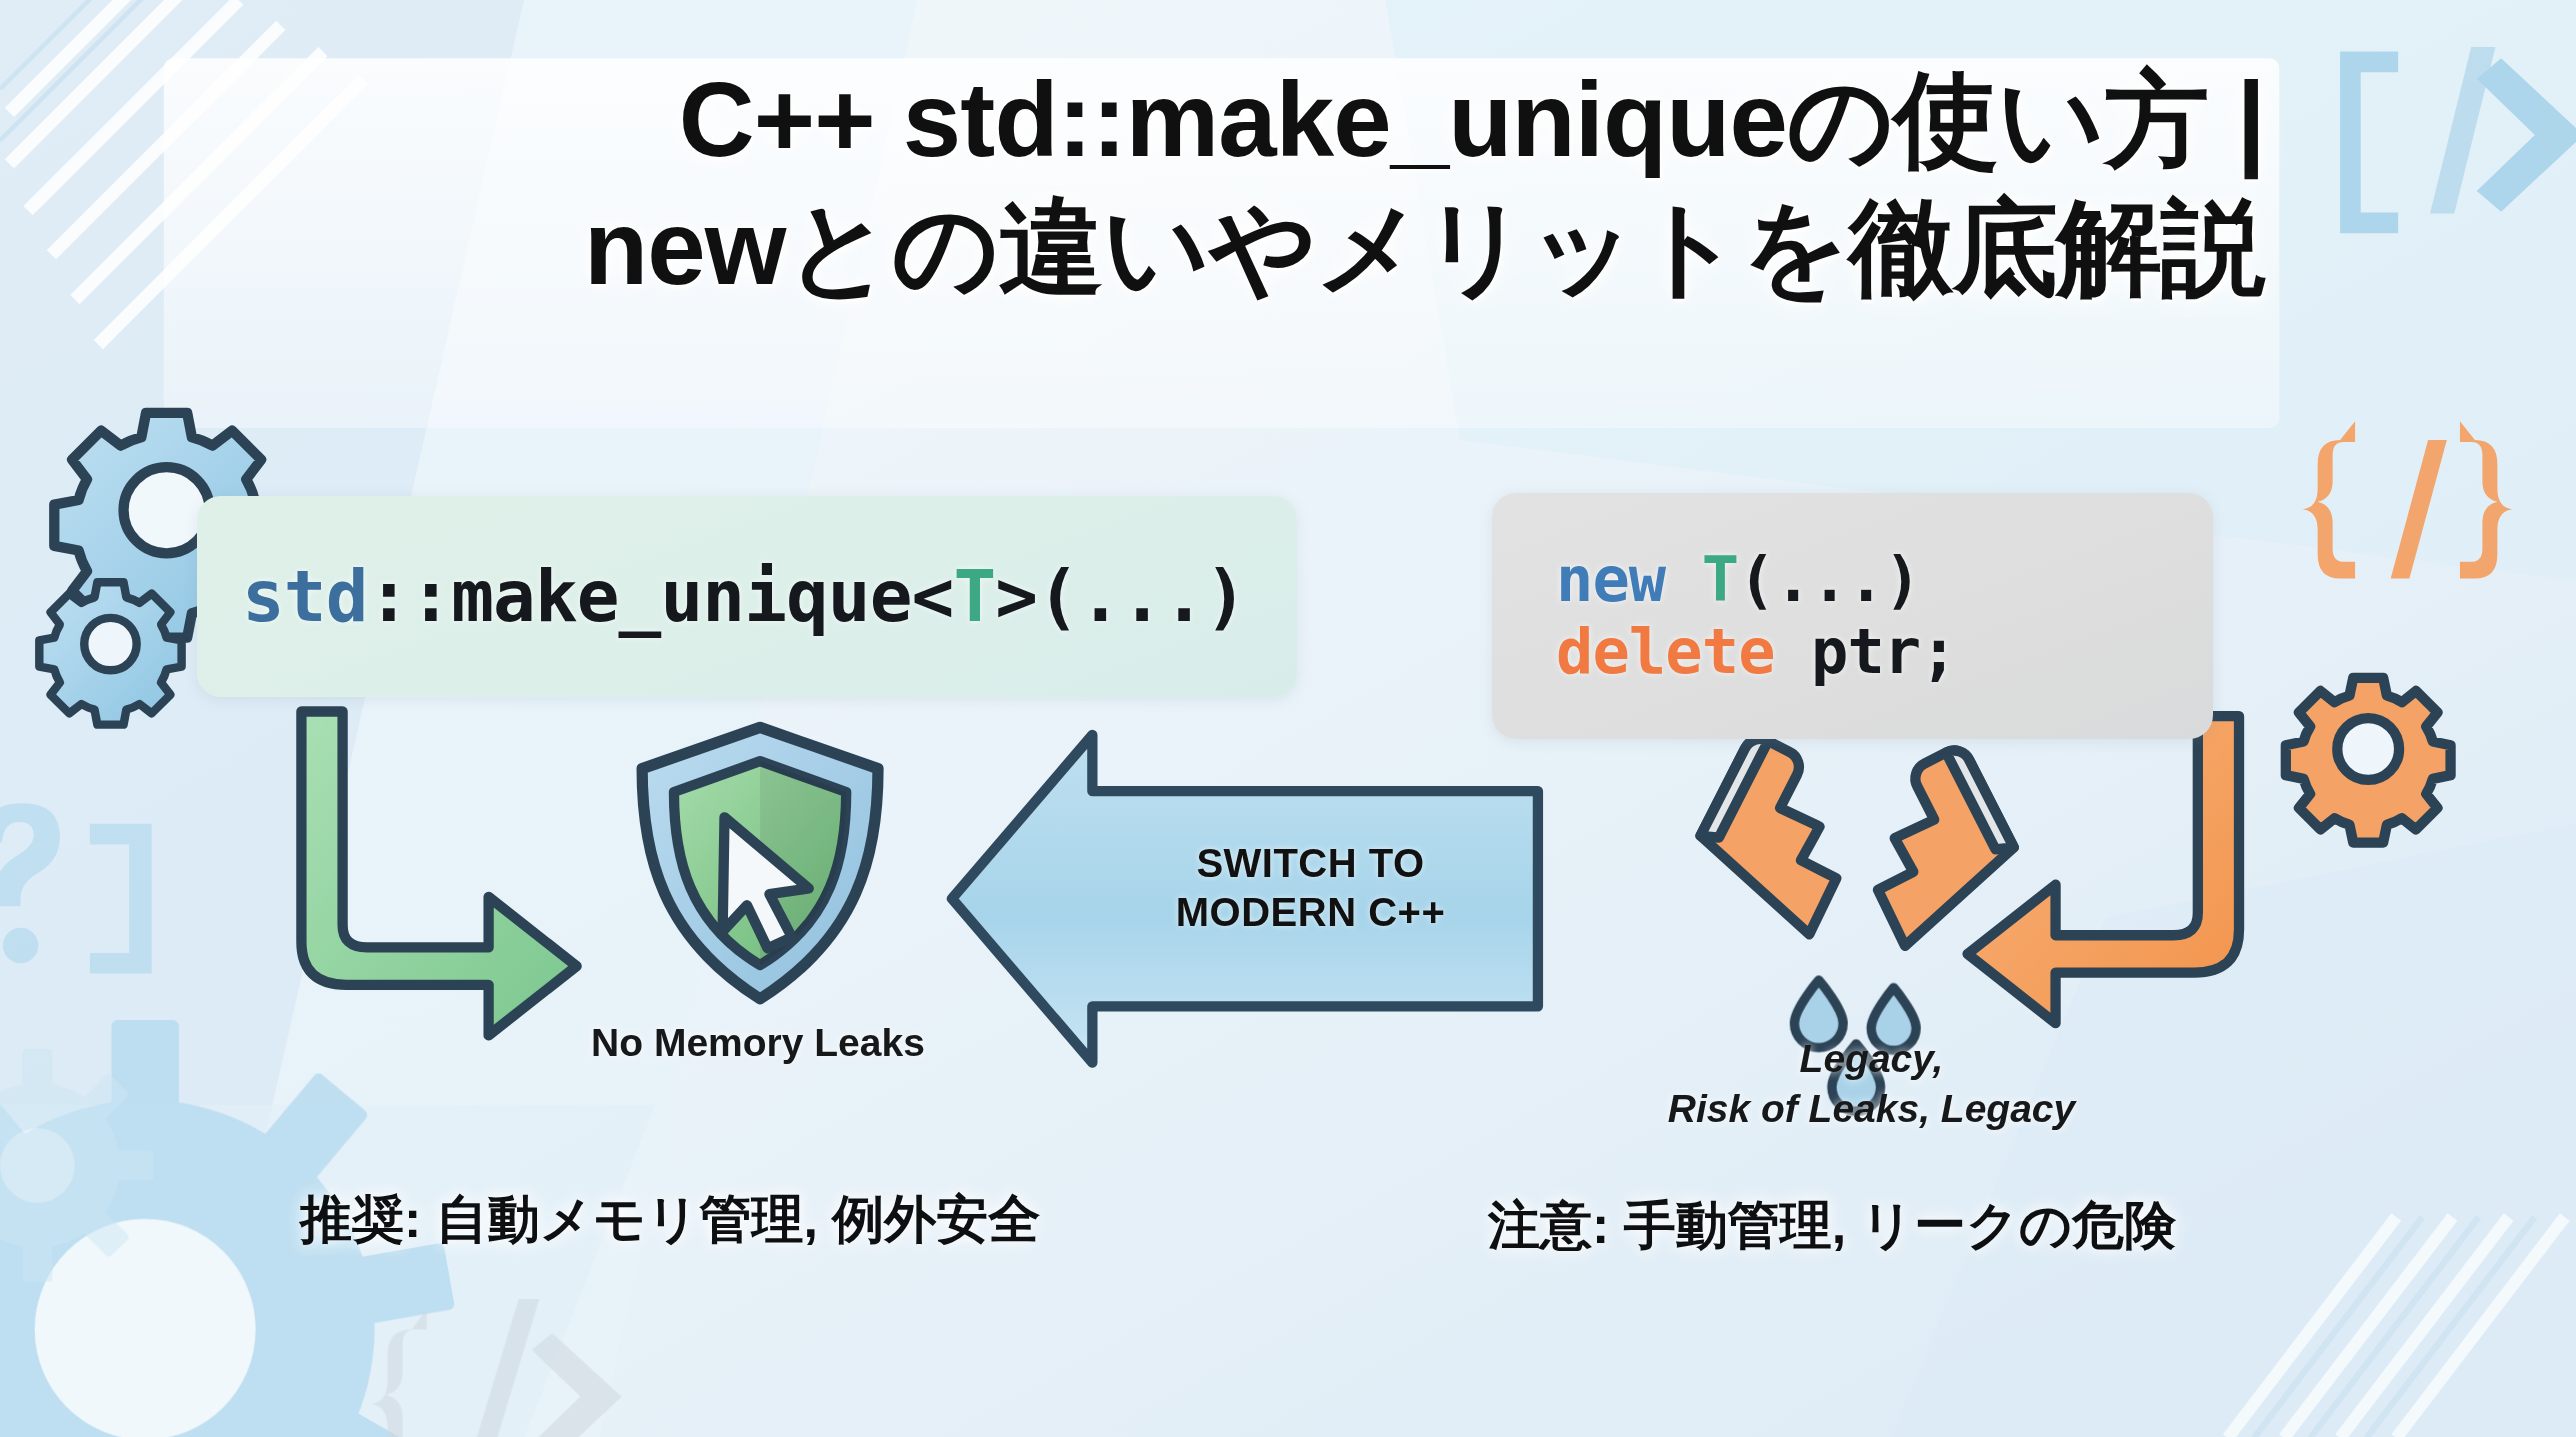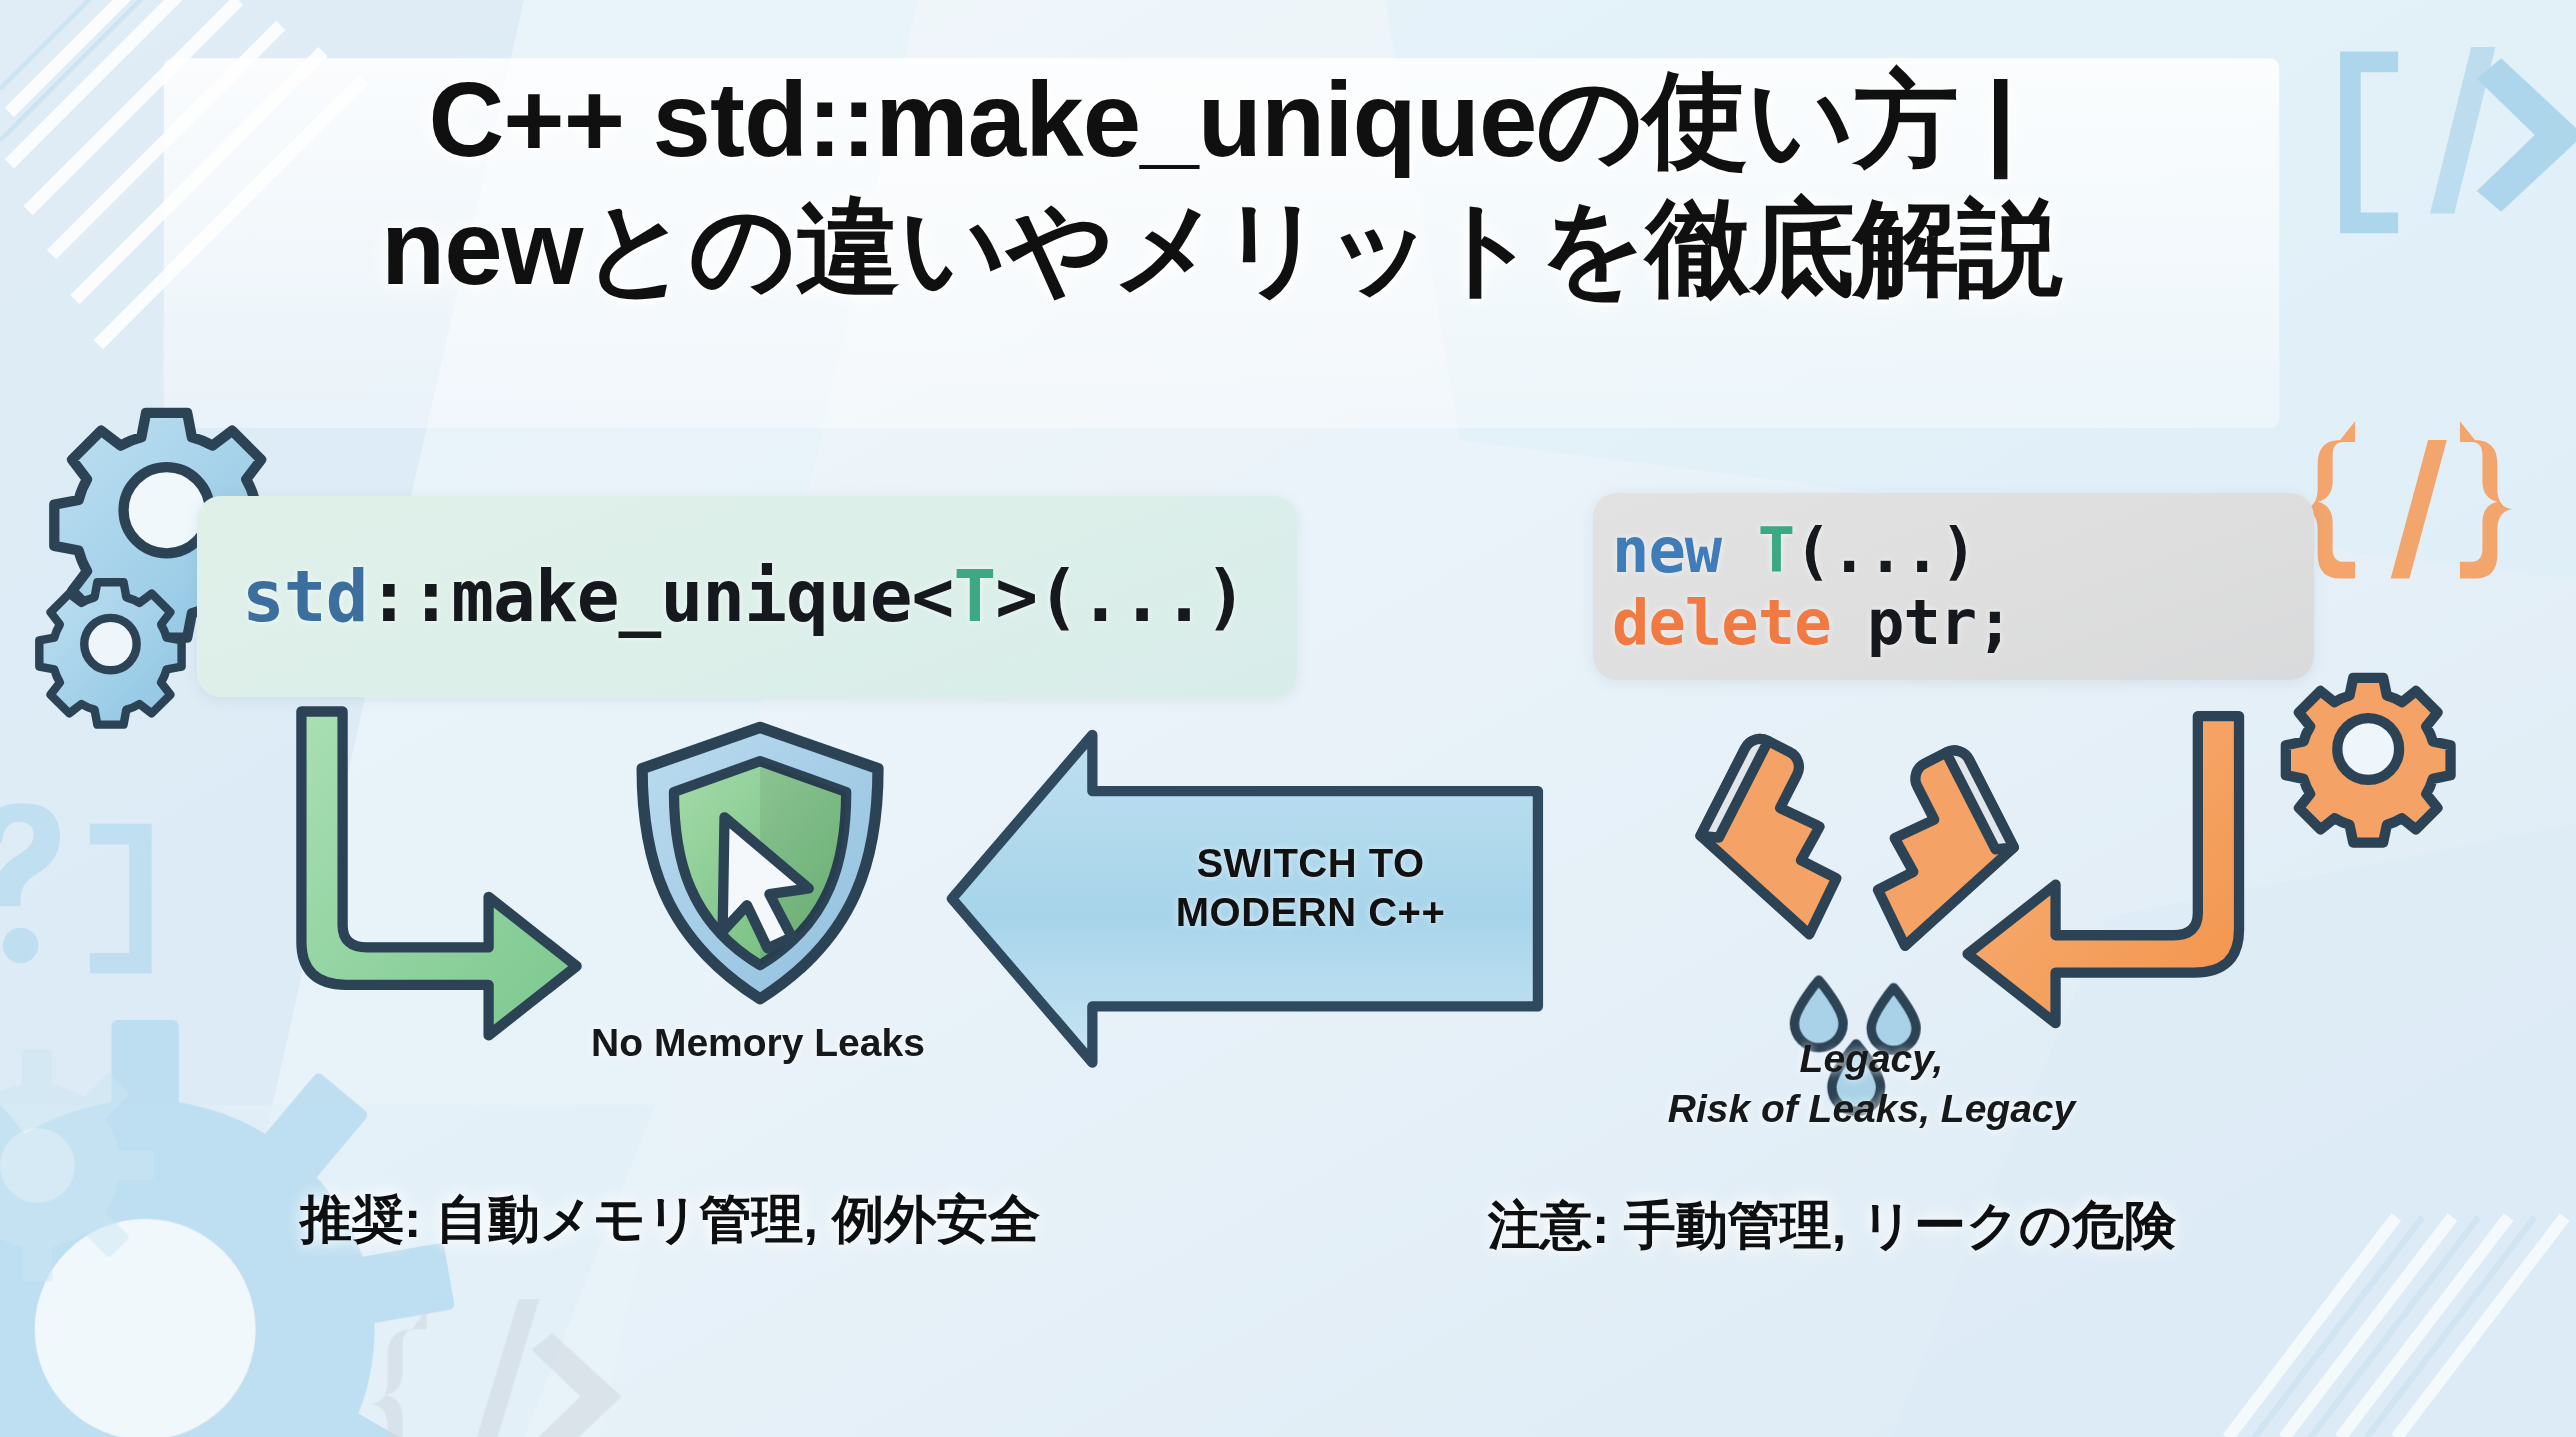--- a/index.html
+++ b/index.html
@@ -12,21 +12,21 @@
 
   
   #bg { position:absolute; inset:0; overflow:hidden; }
   .bg-svg { position:absolute; inset:0; width:2576px; height:1438px; }
 
   
   #title-block {
     position:absolute;
     left:178px; top:56px;
     width:2087px;
-    text-align:center;
+    text-align:right;
     z-index:30;
   }
   .title-line {
     font-family:"Liberation Sans", sans-serif;
     font-weight:bold;
     font-size:105px;
     line-height:1.22;
     color:#101010;
     letter-spacing:-0.9px;
     white-space:nowrap;
@@ -43,24 +43,24 @@
     justify-content:center;
     box-shadow:0 2.8px 13px rgba(120,140,160,0.14);
   }
   #code-left {
     left:197px; top:496px;
     width:1100px; height:201px;
     background:linear-gradient(160deg,#dff0e8 0%, #dcefe9 55%, #d8ecea 100%);
     padding-left:45px;
   }
   #code-right {
-    left:1593px; top:493px;
-    width:721px; height:187px;
+    left:1492px; top:493px;
+    width:721px; height:246px;
     background:linear-gradient(160deg,#e2e2e2 0%, #dedede 55%, #d9dadb 100%);
-    padding-left:19px;
+    padding-left:64px;
   }
   .code-text {
     font-family:"DejaVu Sans Mono","Liberation Mono",monospace;
     font-weight:bold;
     font-size:71px;
     line-height:1.0;
     color:#15191d;
     letter-spacing:-0.9px;
     white-space:pre;
     text-shadow:0 0 7.5px rgba(255,255,255,0.7);

